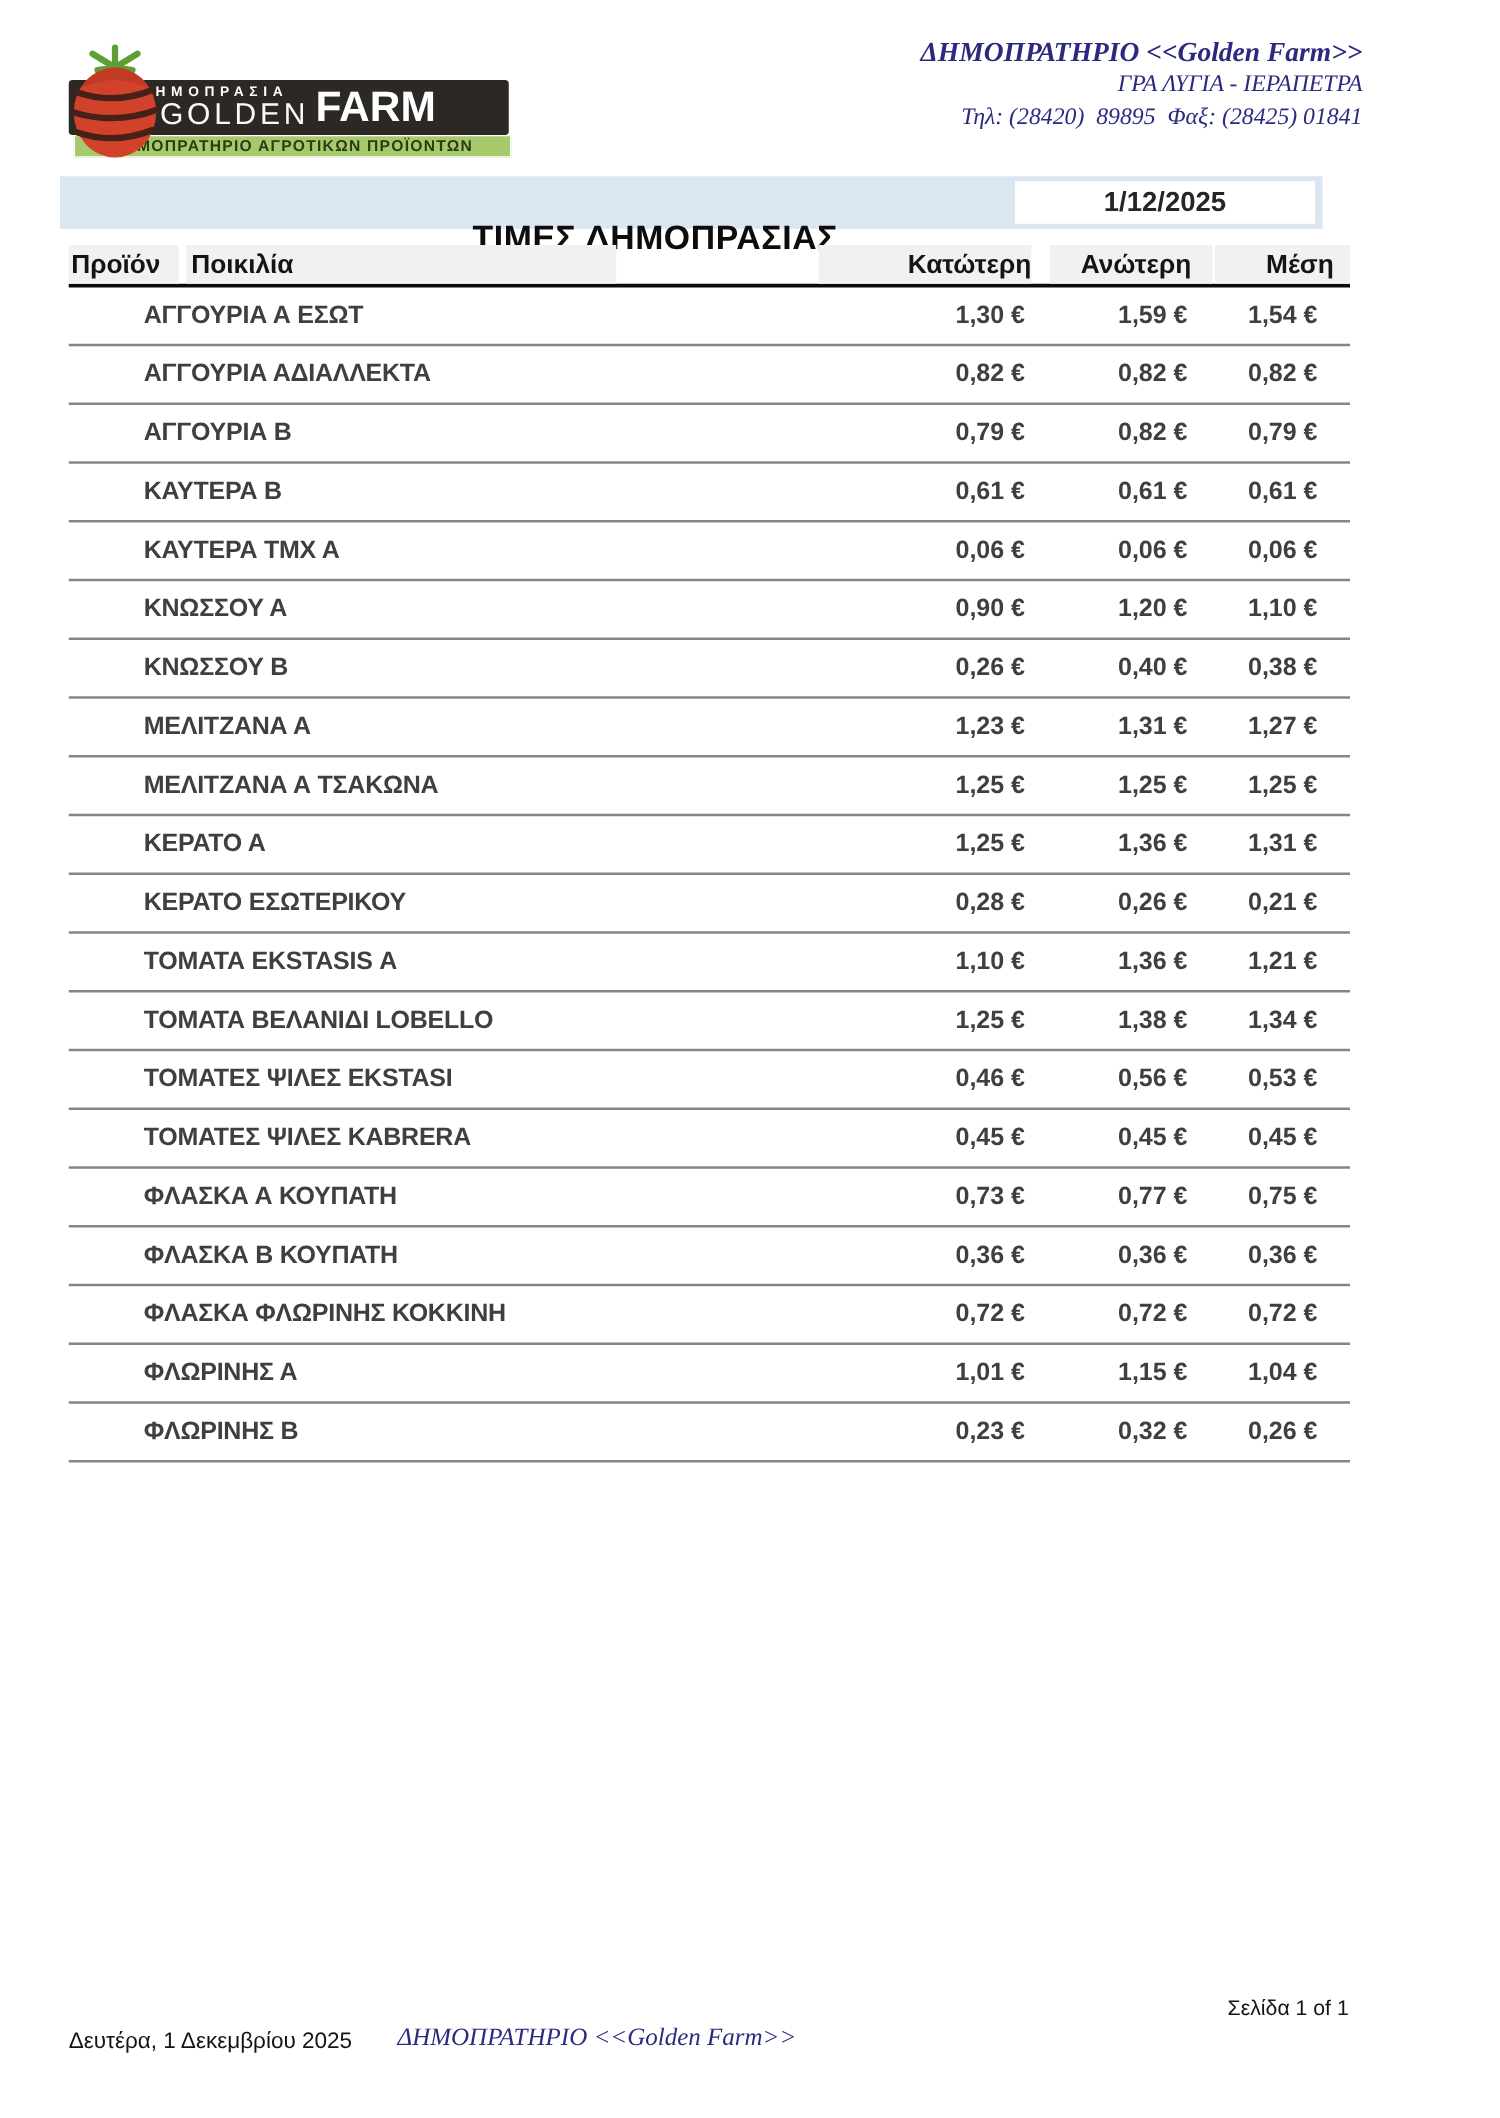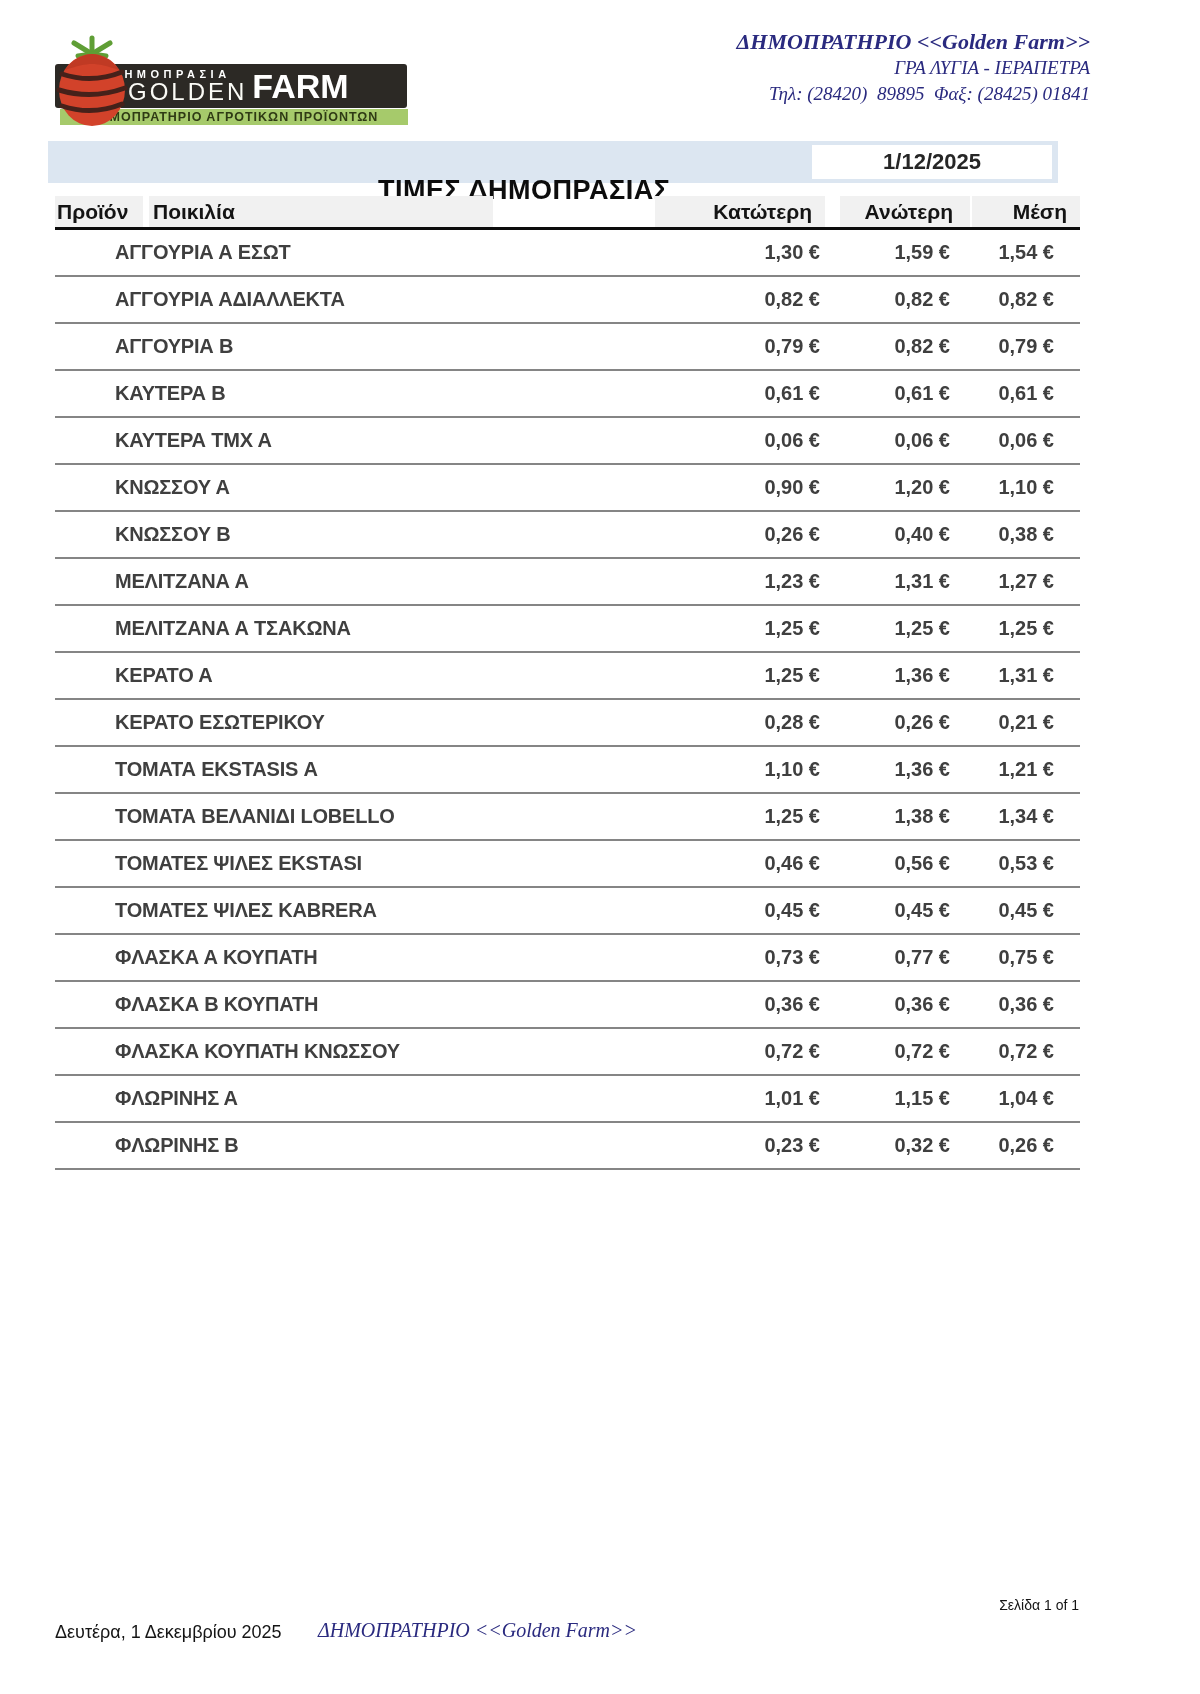--- a/index.html
+++ b/index.html
@@ -36,39 +36,39 @@
               display:flex; align-items:center; justify-content:center; }
   .date-box span { font-size:22px; font-weight:700; color:#262626; }
 
   
   .table { position:absolute; left:55px; top:196px; width:1025px; }
   .thead { position:relative; height:34px; border-bottom:3px solid #0c0c0c; }
   .hbox { position:absolute; top:0; height:31px; background:#f1f1f1; font-size:21px; font-weight:700;
           color:#141414; line-height:31px; }
   .hb-product { left:0; width:88px; padding-left:2px; }
   .hb-variety { left:94px; width:344px; padding-left:4px; }
-  .hb-lowest  { right:255px; width:170px; text-align:right; padding-right:13px; }
+  .hb-lowest  { right:255px; width:170px; text-align:right; }
   .hb-highest { right:110px; width:130px; text-align:right; padding-right:17px; }
   .hb-average { right:0; width:108px; text-align:right; padding-right:13px; }
 
   .rows { position:relative; }
   .row { position:relative; height:47px; border-bottom:2px solid #858585; }
   .row .name { position:absolute; left:60px; top:0; height:45px; line-height:45px;
                font-size:20px; font-weight:700; color:#3f3f3f; letter-spacing:-0.2px; white-space:nowrap; }
   .row .val  { position:absolute; top:0; height:45px; line-height:45px;
                font-size:20px; font-weight:700; color:#3f3f3f; }
   .row .v1 { right:260px; }
   .row .v2 { right:130px; }
   .row .v3 { right:26px; }
 
   
   .f-date { position:absolute; left:55px; top:1622px; font-size:18px; color:#141414; }
   .f-company { position:absolute; left:318px; top:1619px; font-size:20px; font-style:italic;
                font-family:"Liberation Serif", serif; color:#2a2a7f; }
-  .f-page { position:absolute; right:121px; top:1597px; font-size:14px; color:#141414;text-align:center; }
+  .f-page { position:absolute; right:121px; top:1597px; font-size:17px; color:#141414;text-align:center; }
 </style>
 </head>
 <body>
 
 <div class="page">
 
   <div class="logo">
     <div class="logo-black">
       <div class="g-col">
         <div class="dim-txt">ΔΗΜΟΠΡΑΣΙΑ</div>
@@ -232,21 +232,21 @@
     </div>
 
     <div class="row">
       <span class="name">ΦΛΑΣΚΑ Β ΚΟΥΠΑΤΗ</span>
       <span class="val v1">0,36 €</span>
       <span class="val v2">0,36 €</span>
       <span class="val v3">0,36 €</span>
     </div>
 
     <div class="row">
-      <span class="name">ΦΛΑΣΚΑ ΚΟΥΠΑΤΗ ΚΝΩΣΣΟΥ</span>
+      <span class="name">ΦΛΑΣΚΑ ΦΛΩΡΙΝΗΣ ΚΟΚΚΙΝΗ</span>
       <span class="val v1">0,72 €</span>
       <span class="val v2">0,72 €</span>
       <span class="val v3">0,72 €</span>
     </div>
 
     <div class="row">
       <span class="name">ΦΛΩΡΙΝΗΣ Α</span>
       <span class="val v1">1,01 €</span>
       <span class="val v2">1,15 €</span>
       <span class="val v3">1,04 €</span>

